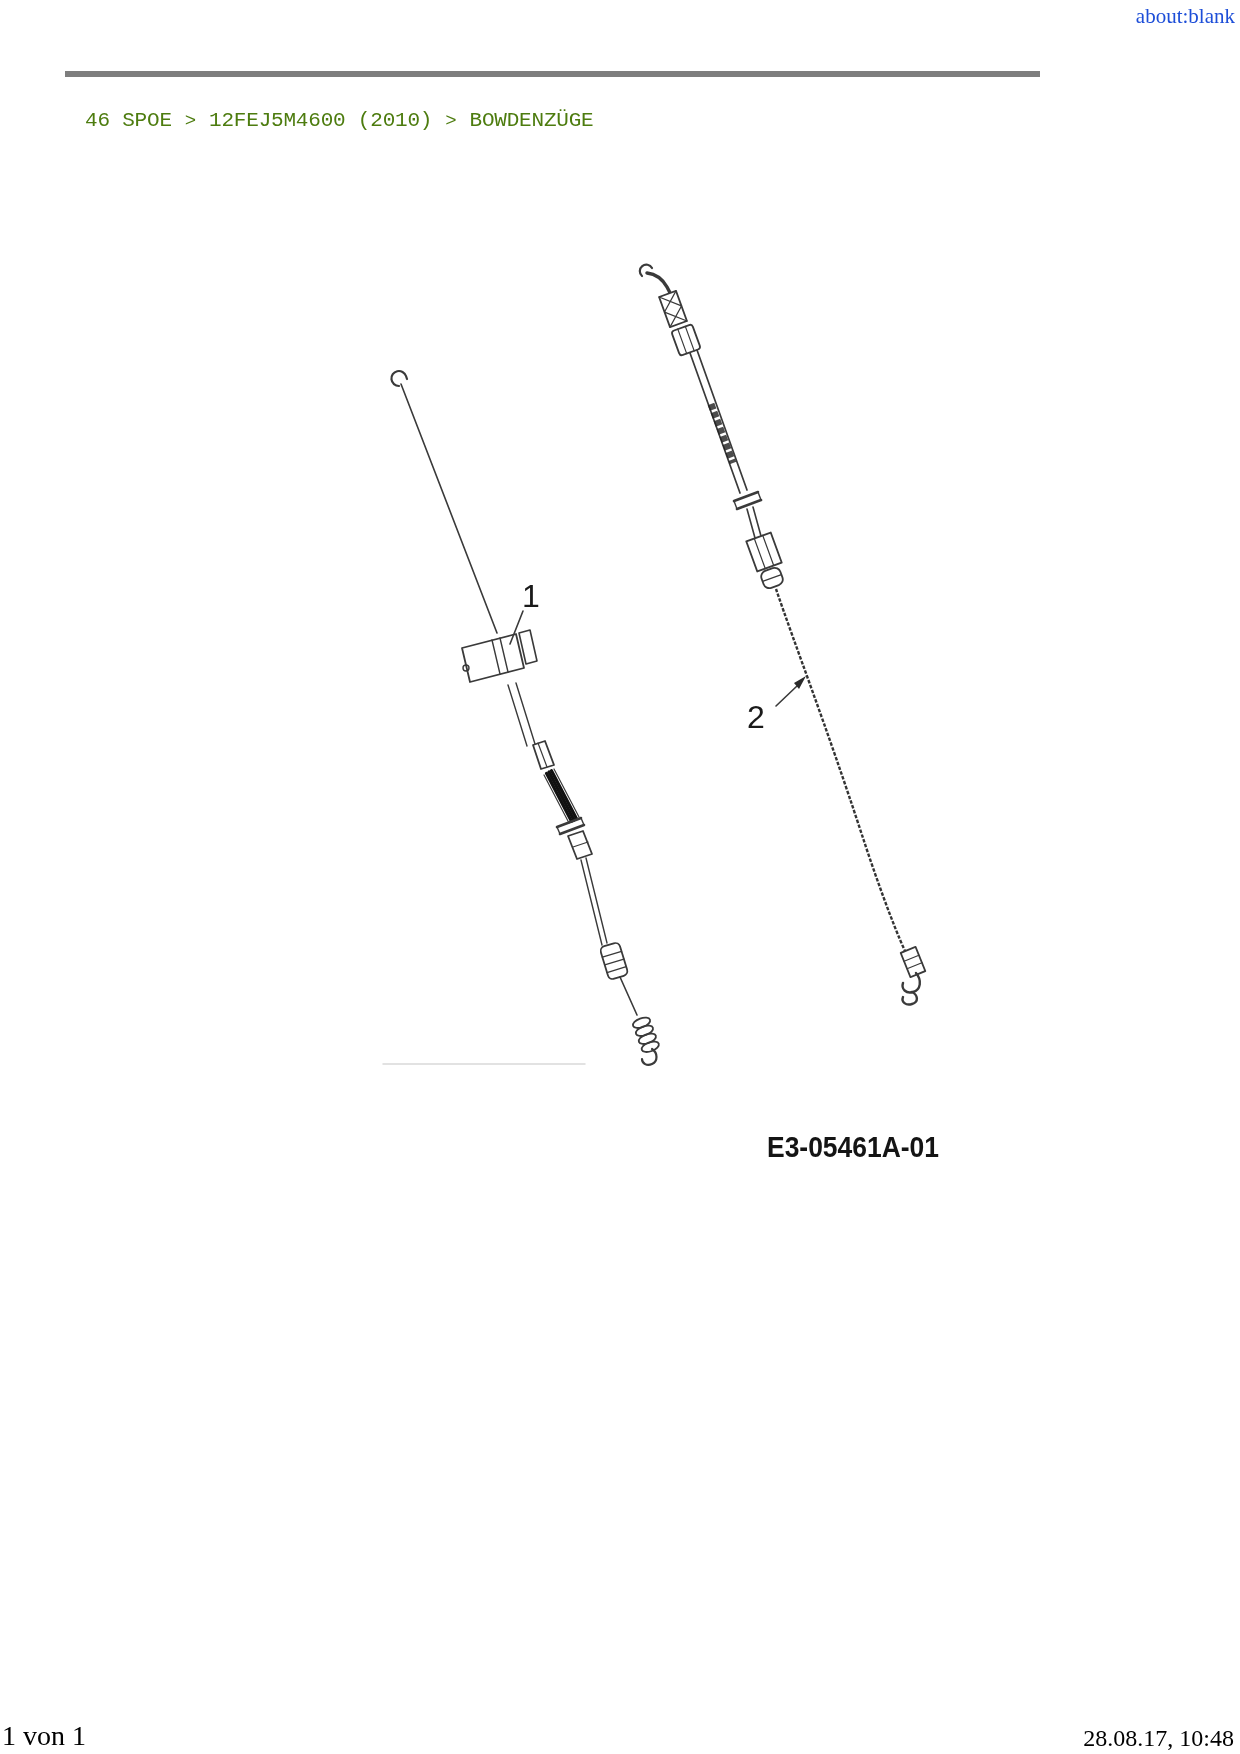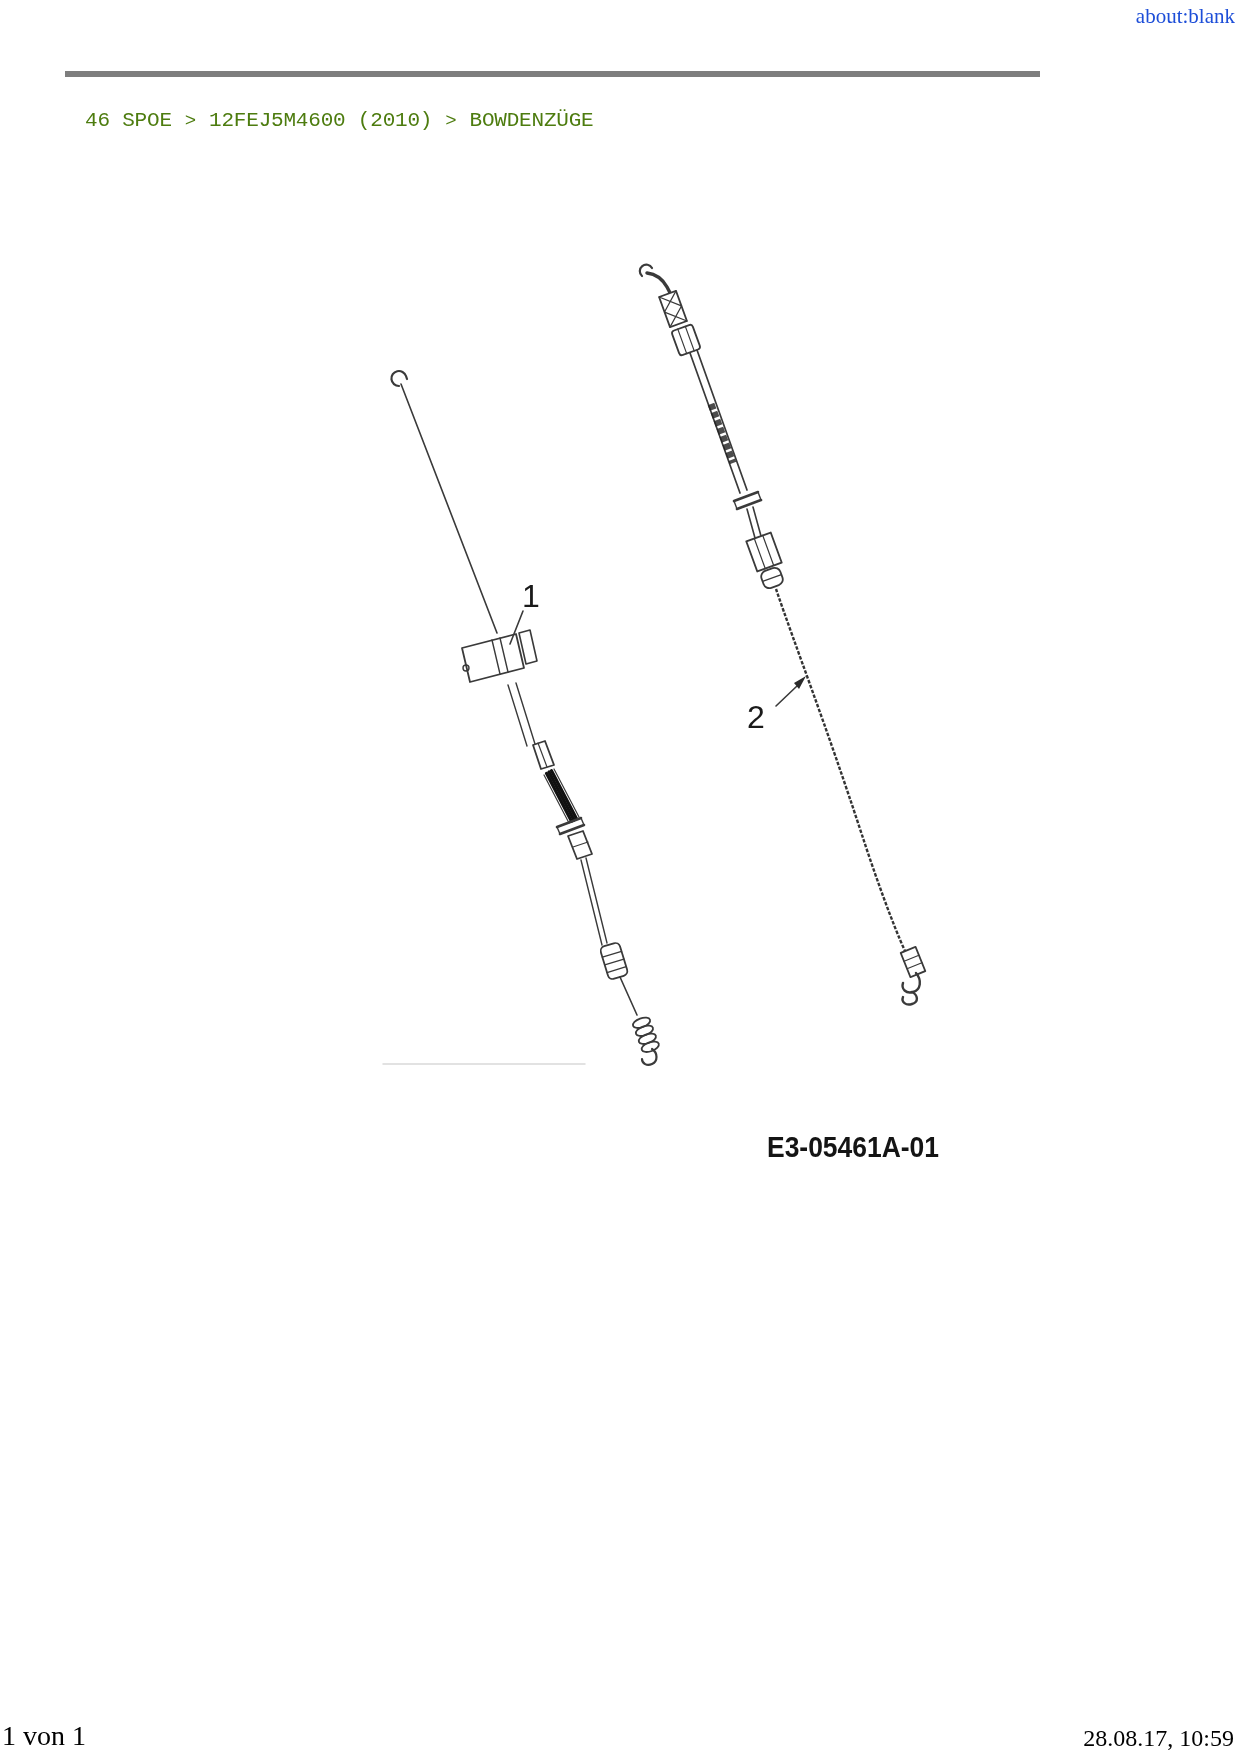--- a/index.html
+++ b/index.html
@@ -170,15 +170,15 @@
       <polygon points="806,676 794,683 799,689" fill="#2a2a2a" stroke="none"></polygon>
       <text x="747" y="728" font-size="32" fill="#1a1a1a" stroke="none">2</text>
 
       <text x="767" y="1157" font-size="30" font-weight="bold" fill="#141414" stroke="none" textLength="172" lengthAdjust="spacingAndGlyphs">E3-05461A-01</text>
 
       <line x1="383" y1="1064" x2="585" y2="1064" stroke="#d9d9d9" stroke-width="1.5"></line>
     </g>
   </svg>
 
   <div class="footer-left">1 von 1</div>
-  <div class="footer-right">28.08.17, 10:59</div>
+  <div class="footer-right">28.08.17, 10:48</div>
 
 </div>
 
 </body></html>

